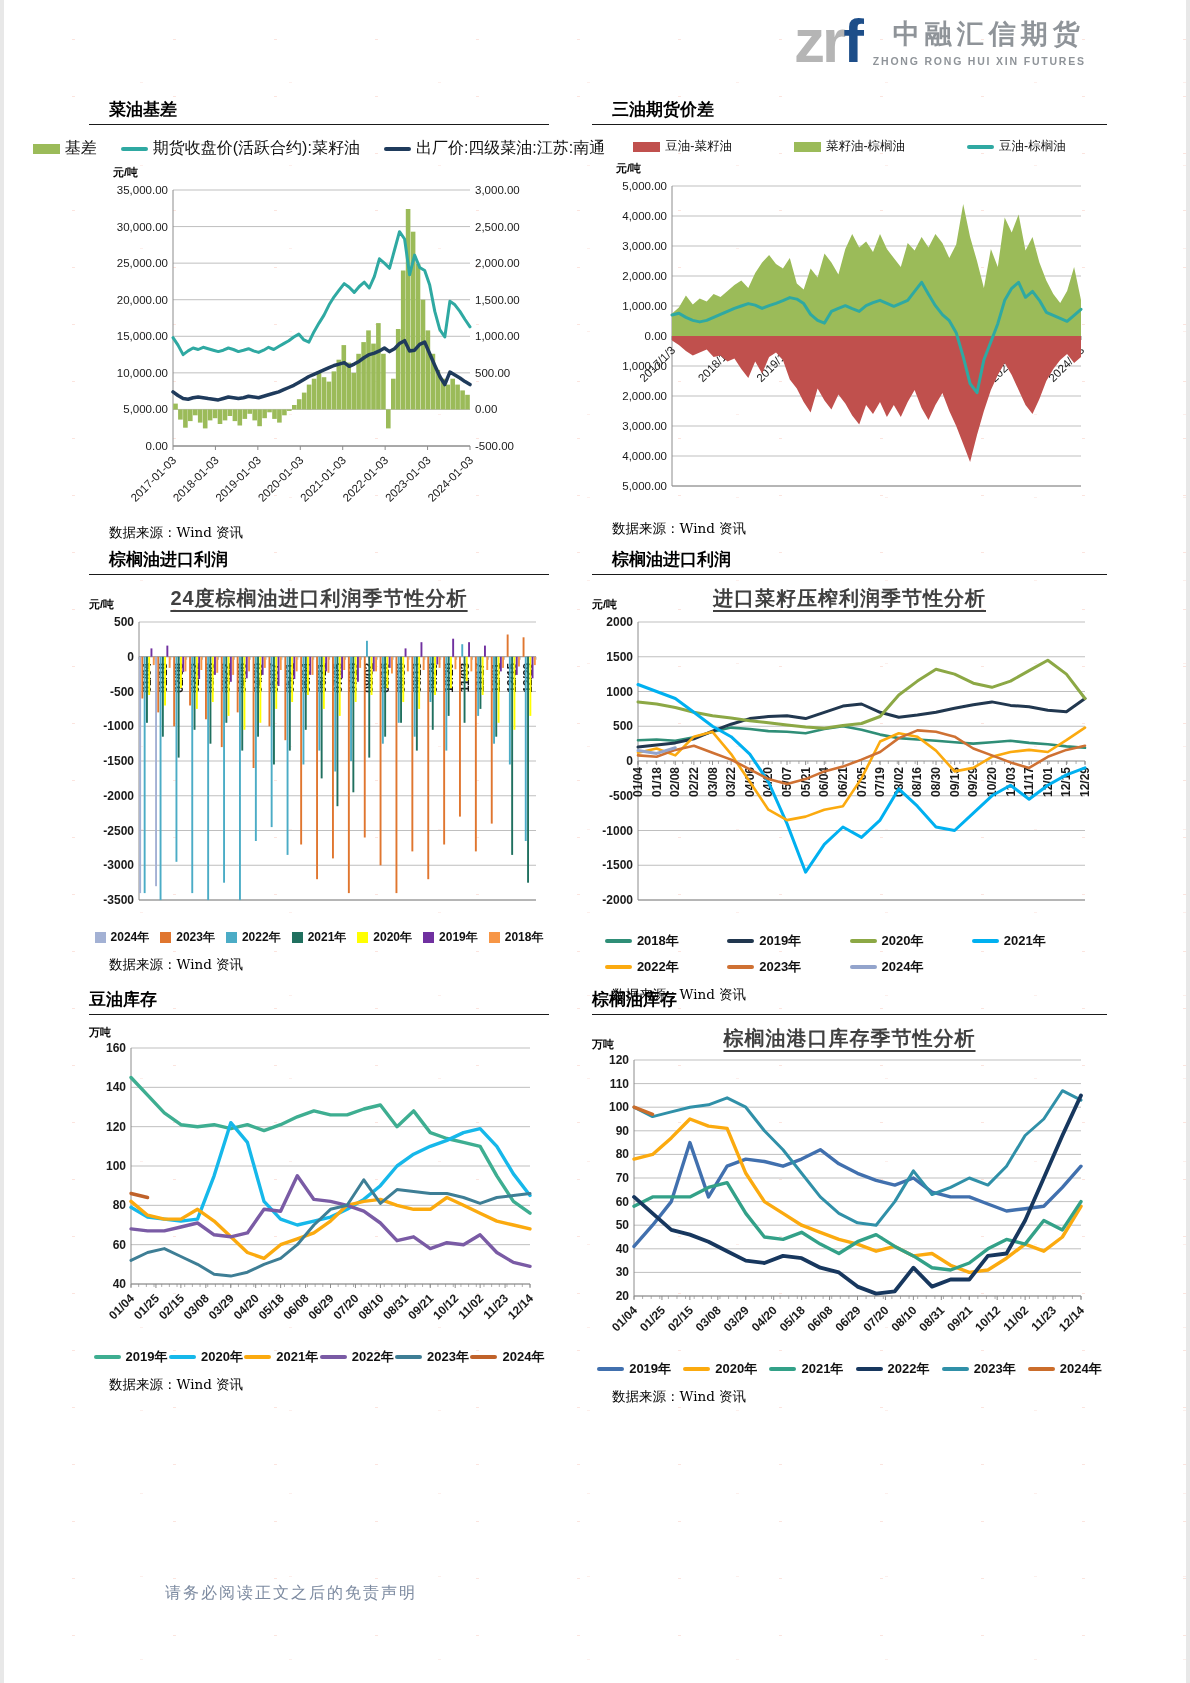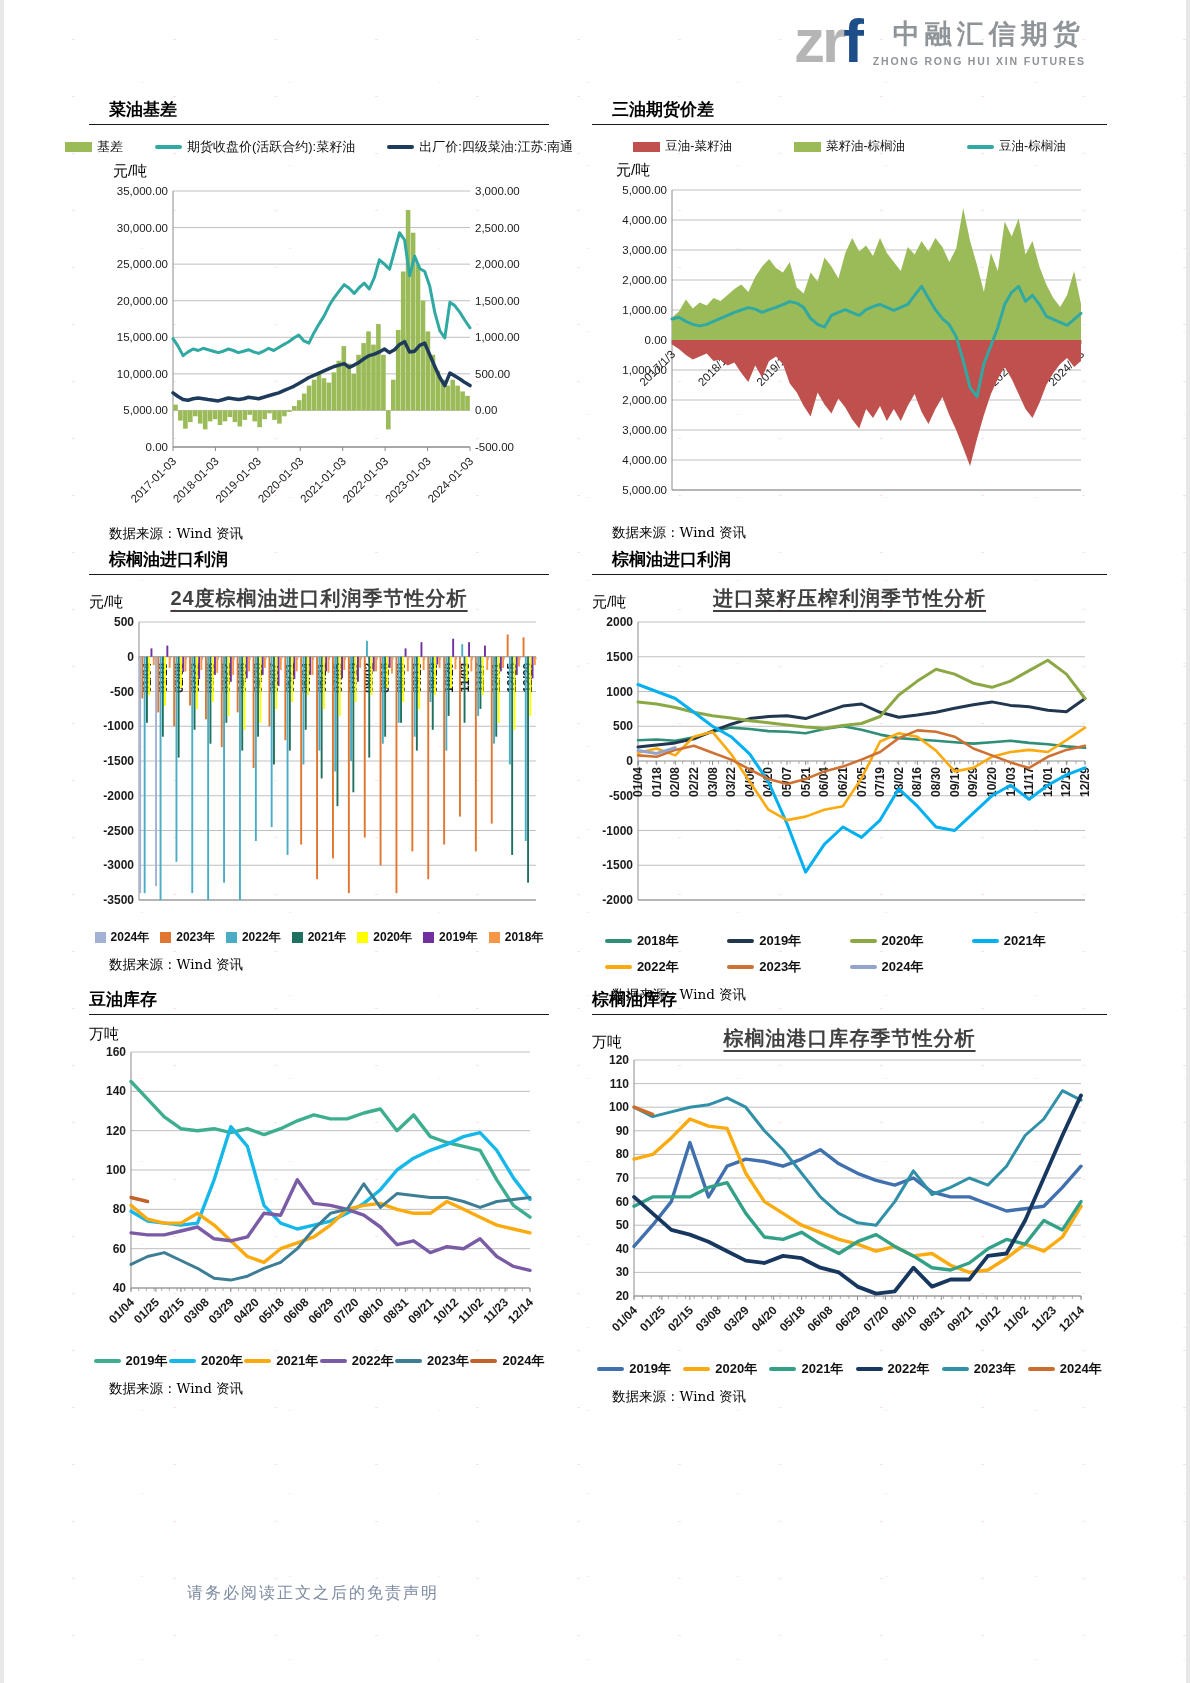--- a/index.html
+++ b/index.html
@@ -19,33 +19,33 @@
   .sec{position:absolute;}
   .stitle{margin:0;font:700 17px "DejaVu Serif","Liberation Serif",serif;color:#000;}
   .padl{padding-left:20px;}
   .rule{border-top:1.7px solid #1a1a1a;margin-top:3px;}
   .legend{display:flex;align-items:center;}
   .lg{display:inline-flex;align-items:center;gap:5px;white-space:nowrap;}
   .sw{display:inline-block;flex:0 0 auto;}
   .sw-line{width:27px;height:4px;border-radius:2px;}
   .sw-bar{width:27px;height:10px;}
   .sw-sq{width:11px;height:11px;}
-  .lg-top{justify-content:center;gap:32px;margin-top:13px;font-size:13px;}
+  .lg-top{justify-content:center;gap:24px;margin-top:13px;font-size:16px;}
   .lg-top2{justify-content:center;gap:62px;margin-top:13px;font-size:12.5px;}
   .lg-bot{justify-content:center;gap:11px;margin-top:3px;font-size:12px;font-weight:700;}
   .lg-grid{display:grid;grid-template-columns:repeat(4,1fr);width:95%;margin:6px auto 0;
            font-size:13px;font-weight:700;row-gap:8px;}
   .lg-row6{justify-content:space-between;width:98%;margin:2px auto 0;font-size:13px;font-weight:700;}
-  .unit{font-weight:400;font-size:15px;color:#000;}
+  .unit{font-weight:700;font-size:11px;color:#000;}
   .u-solo{margin:6px 0 0 24px;}
   .trow{display:grid;grid-template-columns:64px 1fr 64px;align-items:end;margin-top:10px;}
   .ctitle{text-align:center;font-weight:700;font-size:20px;color:#404040;letter-spacing:1px;
           text-decoration:underline;text-underline-offset:5px;}
   .source{font:13.5px "DejaVu Serif","Liberation Serif",serif;color:#000;margin:10px 0 0 20px;}
-  .footer{position:absolute;left:183px;top:1583px;font:16px "DejaVu Serif","Liberation Serif",serif;
+  .footer{position:absolute;left:161px;top:1583px;font:16px "DejaVu Serif","Liberation Serif",serif;
           color:#7d8ba1;letter-spacing:2px;}
   svg{display:block;margin-top:2px;}
   svg .tk{font:11.5px "Liberation Sans",sans-serif;fill:#1a1a1a;}
   svg[data-bold] .tk{font-weight:700;font-size:12px;}
 </style>
 </head>
 <body>
 
 <div class="page">
 

